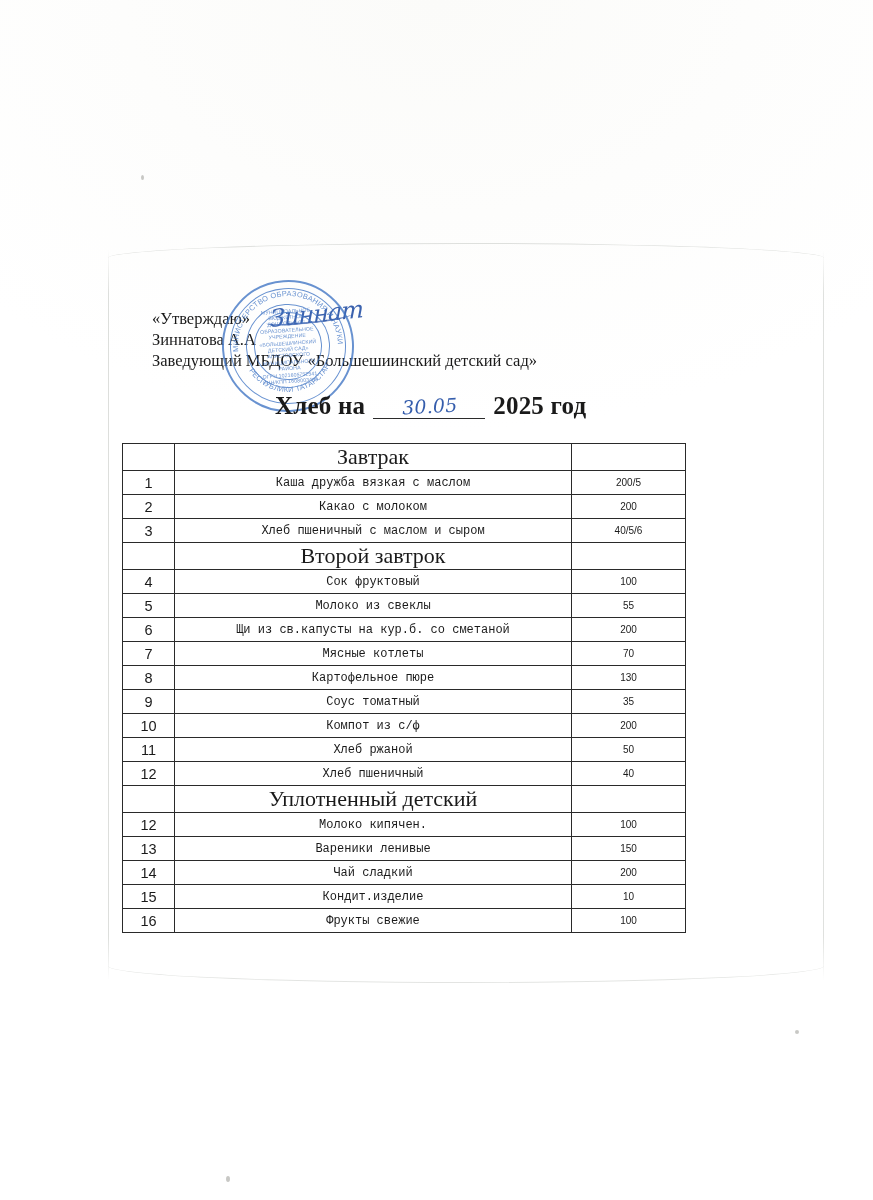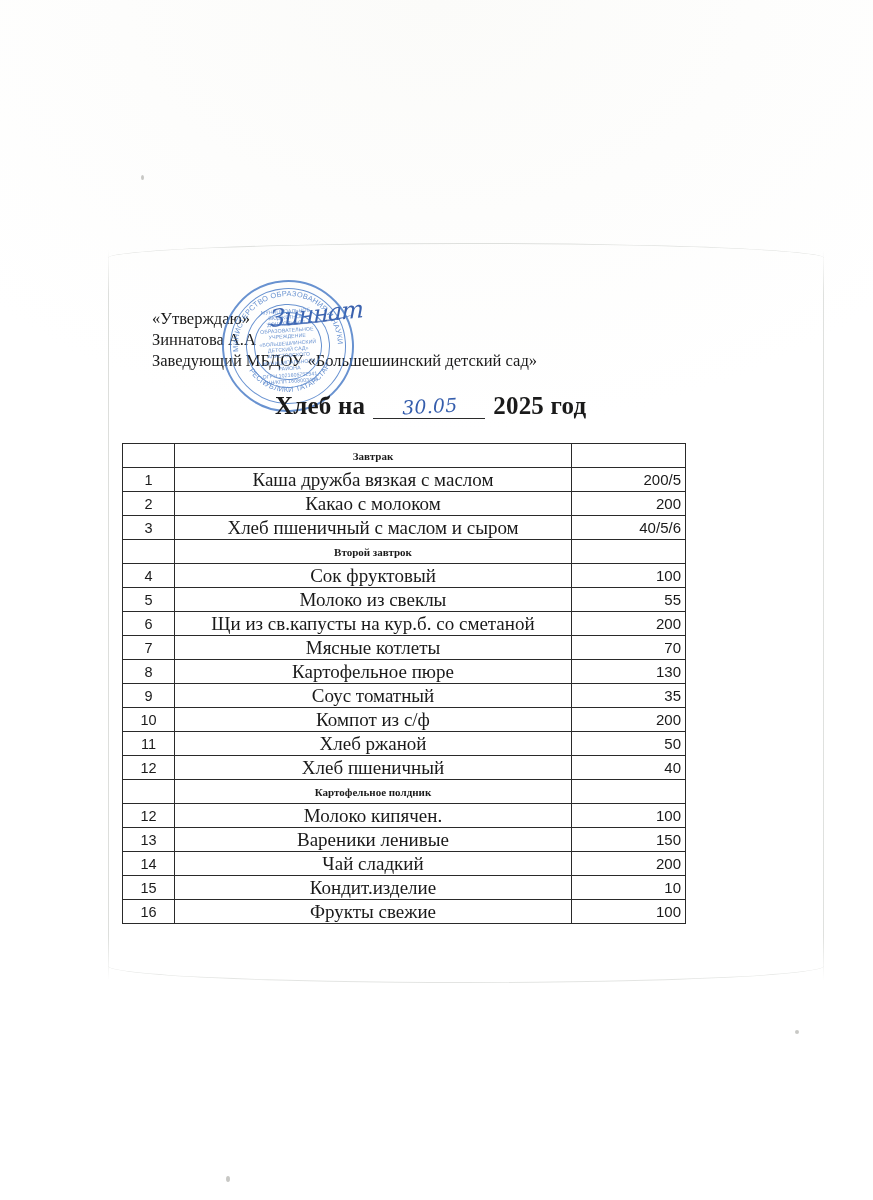--- a/index.html
+++ b/index.html
@@ -209,26 +209,26 @@
     font-size: 15.5px;
     table-layout: fixed;
   }
   .menu-table td {
     border: 1px solid #2a2a2a;
     height: 23px;
     padding: 0 4px;
     vertical-align: middle;
   }
   .col-num { width: 43px; text-align: center; font-family: "Liberation Sans", sans-serif; font-size: 14.5px; }
-  .col-dish { width: 388px; text-align: center; font-family: Liberation Serif, serif; font-size: 19px; }
-  .col-qty { width: 105px; text-align: right; padding-left: 8px; font-family: "Liberation Sans", sans-serif; font-size: 15px; }
+  .col-dish { width: 388px; text-align: center; font-family: Liberation Mono, monospace; font-size: 12px; }
+  .col-qty { width: 105px; text-align: center; padding-left: 8px; font-family: "Liberation Sans", sans-serif; font-size: 10px; }
   tr.section td.col-dish {
     font-family: "Liberation Serif", serif;
-    font-weight: bold;
-    font-size: 11px;
+    font-weight: normal;
+    font-size: 22px;
   }
   tr.section td.col-num,
   tr.section td.col-qty { }
 </style>
 </head>
 <body>
 
 <div class="scan-page"></div>
 <div class="sheet-edge-top"></div>
 <div class="sheet-edge-left"></div>
@@ -349,21 +349,21 @@
         <td class="col-dish">Хлеб ржаной</td>
         <td class="col-qty">50</td>
       </tr>
       <tr class="item">
         <td class="col-num">12</td>
         <td class="col-dish">Хлеб пшеничный</td>
         <td class="col-qty">40</td>
       </tr>
       <tr class="section">
         <td class="col-num"></td>
-        <td class="col-dish">Картофельное полдник</td>
+        <td class="col-dish">Уплотненный детский</td>
         <td class="col-qty"></td>
       </tr>
       <tr class="item">
         <td class="col-num">12</td>
         <td class="col-dish">Молоко кипячен.</td>
         <td class="col-qty">100</td>
       </tr>
       <tr class="item">
         <td class="col-num">13</td>
         <td class="col-dish">Вареники ленивые</td>

